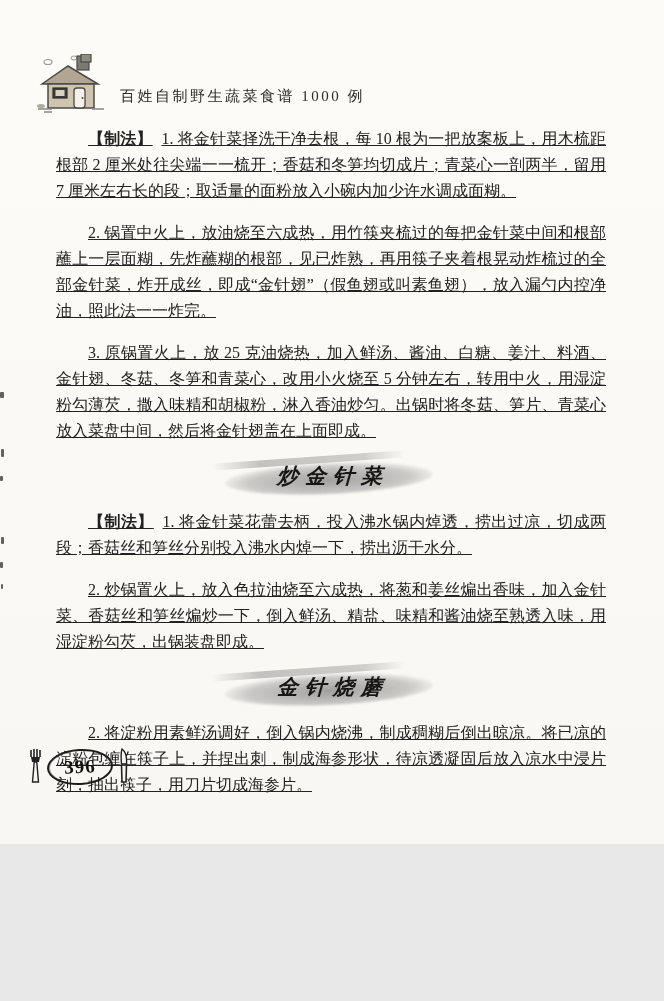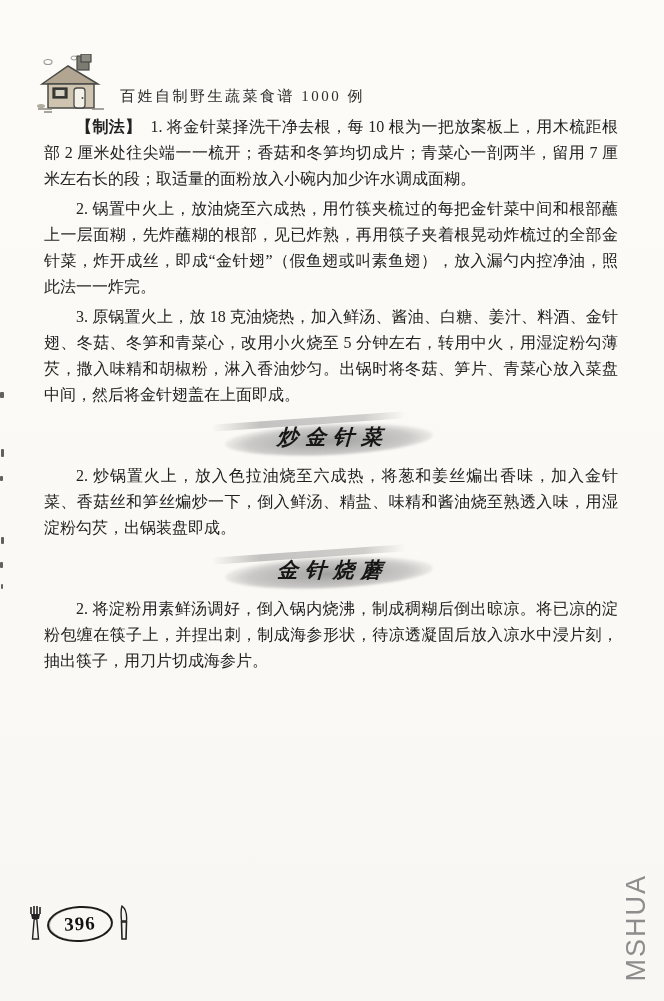--- a/index.html
+++ b/index.html
@@ -1,19 +1,19 @@
 <!DOCTYPE html>
 <html><head>
 <meta charset="utf-8">
 <style>
   html,body{margin:0;padding:0;}
   body{background:#e8e8e8;font-family:"Liberation Serif","DejaVu Serif",serif;}
   .page{
     position:relative;
-    width:664px;height:1001px;
+    width:664px;height:844px;
     margin:0 auto;
     background:linear-gradient(180deg,#fcfbf8 0%,#faf9f5 60%,#f8f7f3 100%);
     color:#1e1e1e;
     overflow:hidden;
     box-sizing:border-box;
   }
   
   .header{
     position:absolute;top:54px;left:34px;right:40px;
     display:flex;align-items:flex-end;gap:12px;
@@ -22,21 +22,21 @@
   .book-title{
     font-size:15px;letter-spacing:2.5px;color:#2c2c2c;
     padding-bottom:8px;white-space:nowrap;
   }
   
   .content{
     position:absolute;top:110px;left:40px;right:42px;
     font-size:16px;line-height:26px;text-align:justify;
     color:#222;
   }
-  .para{margin:4px;text-indent:2em;}
+  .para{margin:16px;text-indent:2em;text-decoration:underline;}
   .para .label{font-weight:bold;padding-right:.55em;}
   
   .title-wrap{text-align:center;margin:13px 0 9px;}
   .brush-title{
     display:inline-block;position:relative;
     font-weight:bold;font-style:italic;
     font-size:21px;letter-spacing:7px;
     padding:3px 14px 4px 18px;
     color:#161616;
     transform:skewX(-2deg);
@@ -118,22 +118,23 @@
 
       <path d="M4 55 h14 M58 55 h12 M10 58 h8" stroke="#8a877e" stroke-width="1.4" fill="none"></path>
       <ellipse cx="7" cy="52" rx="4" ry="2" fill="#b0aca0"></ellipse>
     </svg>
     <div class="book-title">百姓自制野生蔬菜食谱 1000 例</div>
   </div>
 
   <div class="content" id="content">
       <p class="para"><span class="label">【制法】</span>1. 将金针菜择洗干净去根，每 10 根为一把放案板上，用木梳距根部 2 厘米处往尖端一一梳开；香菇和冬笋均切成片；青菜心一剖两半，留用 7 厘米左右长的段；取适量的面粉放入小碗内加少许水调成面糊。</p>
       <p class="para">2. 锅置中火上，放油烧至六成热，用竹筷夹梳过的每把金针菜中间和根部蘸上一层面糊，先炸蘸糊的根部，见已炸熟，再用筷子夹着根晃动炸梳过的全部金针菜，炸开成丝，即成“金针翅”（假鱼翅或叫素鱼翅），放入漏勺内控净油，照此法一一炸完。</p>
-      <p class="para">3. 原锅置火上，放 18 克油烧热，加入鲜汤、酱油、白糖、姜汁、料酒、金针翅、冬菇、冬笋和青菜心，改用小火烧至 5 分钟左右，转用中火，用湿淀粉勾薄芡，撒入味精和胡椒粉，淋入香油炒匀。出锅时将冬菇、笋片、青菜心放入菜盘中间，然后将金针翅盖在上面即成。</p>
+      <p class="para">3. 原锅置火上，放 25 克油烧热，加入鲜汤、酱油、白糖、姜汁、料酒、金针翅、冬菇、冬笋和青菜心，改用小火烧至 5 分钟左右，转用中火，用湿淀粉勾薄芡，撒入味精和胡椒粉，淋入香油炒匀。出锅时将冬菇、笋片、青菜心放入菜盘中间，然后将金针翅盖在上面即成。</p>
       <div class="title-wrap"><span class="brush-title">炒金针菜</span></div>
+      <p class="para"><span class="label">【制法】</span>1. 将金针菜花蕾去柄，投入沸水锅内焯透，捞出过凉，切成两段；香菇丝和笋丝分别投入沸水内焯一下，捞出沥干水分。</p>
       <p class="para">2. 炒锅置火上，放入色拉油烧至六成热，将葱和姜丝煸出香味，加入金针菜、香菇丝和笋丝煸炒一下，倒入鲜汤、精盐、味精和酱油烧至熟透入味，用湿淀粉勾芡，出锅装盘即成。</p>
       <div class="title-wrap"><span class="brush-title">金针烧蘑</span></div>
       <p class="para">2. 将淀粉用素鲜汤调好，倒入锅内烧沸，制成稠糊后倒出晾凉。将已凉的淀粉包缠在筷子上，并捏出刺，制成海参形状，待凉透凝固后放入凉水中浸片刻，抽出筷子，用刀片切成海参片。</p>
     </div>
 
   <div class="footer">
     <svg class="cutlery" viewBox="0 0 16 38">
       <path d="M3 2 v7 M6 1 v8 M9 1 v8 M12 2 v7" stroke="#222" stroke-width="1.6" fill="none"></path>
       <path d="M3 9 h9 l-1 5 h-7 z" fill="#222"></path>
       <path d="M6.2 14 L4.5 34 h6 L8.8 14 z" fill="#f7f5ef" stroke="#222" stroke-width="1.4"></path>

